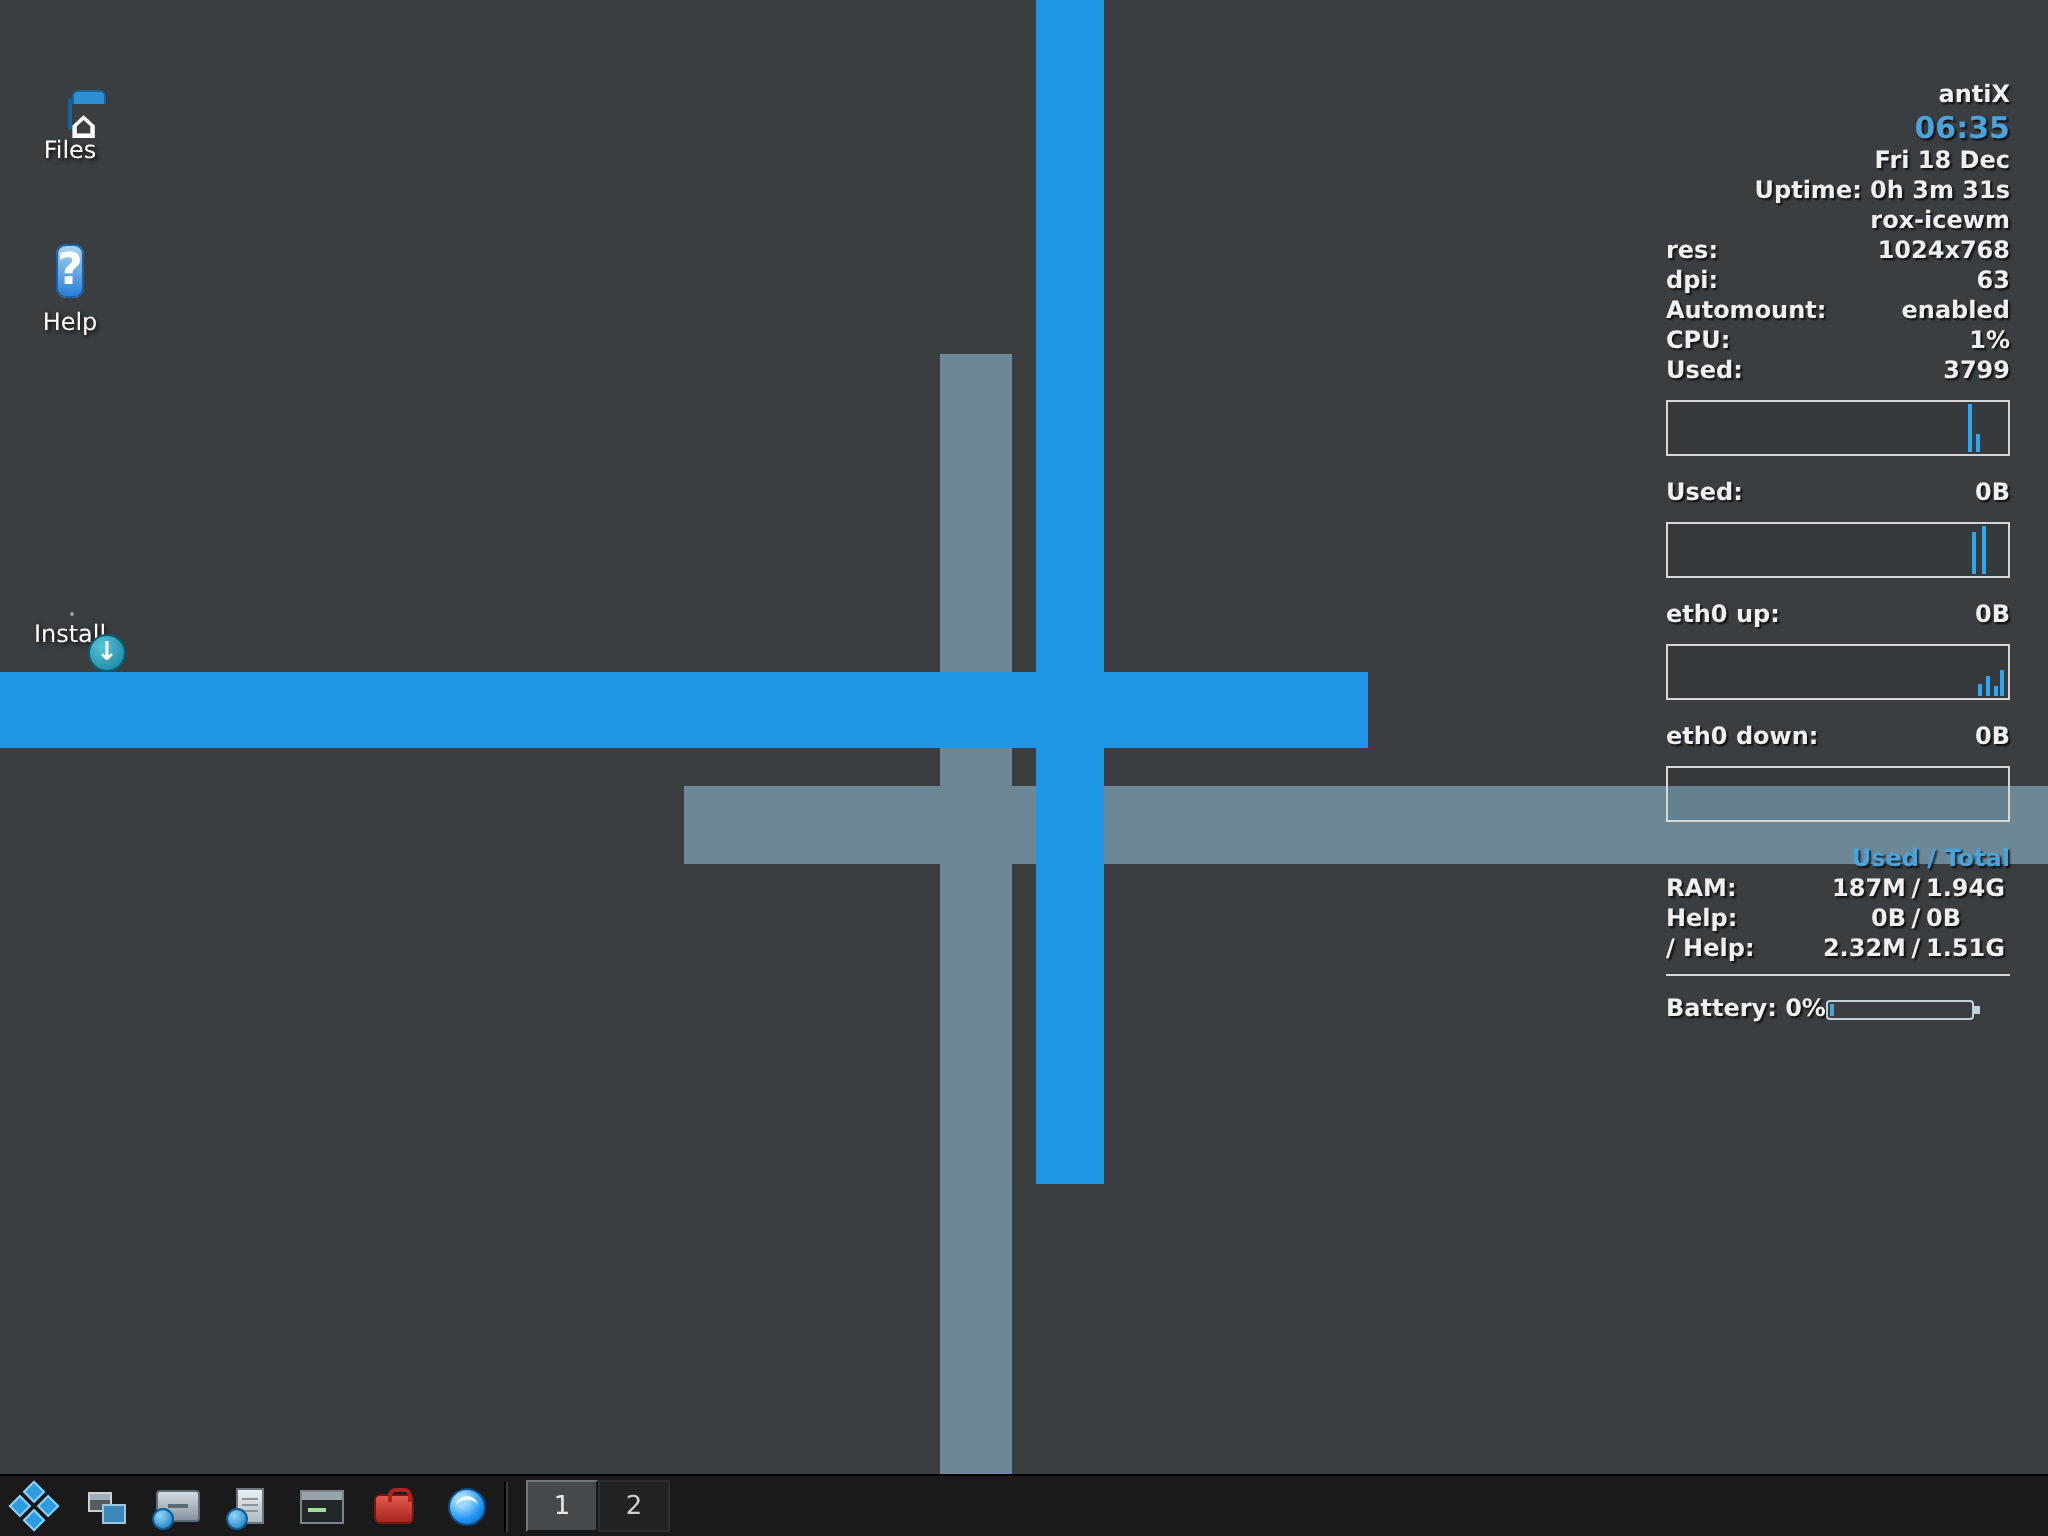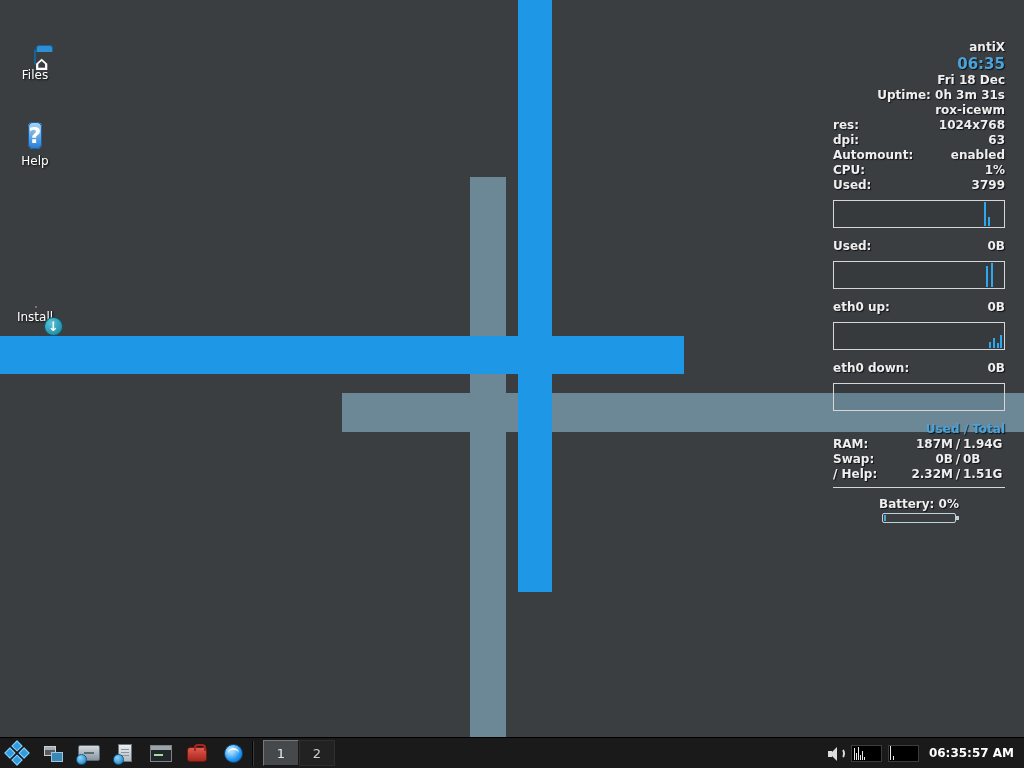--- a/index.html
+++ b/index.html
@@ -75,21 +75,21 @@
     background: rgba(0,0,0,0.06);
   }
   .c-graph i { position: absolute; bottom: 1px; width: 2px; background: #2ba8f0; }
   .c-used-total { text-align: right; color: #4aa3da; margin-top: 8px; }
   .c-mem-row { display: flex; }
   .c-mem-row .m-label { flex: 1; text-align: left; }
   .c-mem-row .m-used  { width: 48px; text-align: right; }
   .c-mem-row .m-sep   { width: 10px; text-align: center; }
   .c-mem-row .m-total { width: 42px; text-align: left; }
   .c-hr { border: none; border-top: 1px solid #d6d6d6; margin: 5px 0 9px; }
-  .c-batt-row { display: flex; justify-content: flex-start; align-items: center; flex-direction: column; }
+  .c-batt-row { display: flex; justify-content: flex-start; align-items: center; }
   .battery-bar {
     position: relative; display: inline-block; width: 74px; height: 10px;
     border: 1px solid #bfd2dc; border-radius: 2px; margin-top: 1px;
   }
   .battery-bar .bat-fill { position: absolute; left: 1px; top: 1px; bottom: 1px; width: 2px; background: #4aa3da; }
   .battery-bar .bat-nub  { position: absolute; right: -4px; top: 2px; width: 3px; height: 4px; background: #bfd2dc; }
 
   
   .taskbar {
     position: absolute; left: 0; bottom: 0; width: 1024px; height: 31px;
@@ -254,21 +254,21 @@
 
   <div class="c-used-total">Used / Total</div>
 
   <div class="c-mem-row">
     <span class="m-label">RAM:</span>
     <span class="m-used">187M</span>
     <span class="m-sep">/</span>
     <span class="m-total">1.94G</span>
   </div>
   <div class="c-mem-row">
-    <span class="m-label">Swap:</span>
+    <span class="m-label">Help:</span>
     <span class="m-used">0B</span>
     <span class="m-sep">/</span>
     <span class="m-total">0B</span>
   </div>
   <div class="c-mem-row">
     <span class="m-label">/ Help:</span>
     <span class="m-used">2.32M</span>
     <span class="m-sep">/</span>
     <span class="m-total">1.51G</span>
   </div>
@@ -321,33 +321,13 @@
     <div class="tb-btn">
       <span class="browser-gfx"></span>
     </div>
   </div>
 
   <div class="tb-sep"></div>
 
   <div class="ws-btn active">1</div>
   <div class="ws-btn inactive">2</div>
 
-  <div class="tb-right">
-    <span class="spk-gfx">
-      <i class="spk-body"></i>
-        <i class="spk-cone"></i>
-        <i class="spk-wave"></i>
-    </span>
-    <span class="mon">
-      <i style="left:2px;height:12px"></i>
-        <i style="left:4px;height:7px"></i>
-        <i style="left:6px;height:13px"></i>
-        <i style="left:8px;height:5px"></i>
-        <i style="left:10px;height:9px"></i>
-        <i style="left:12px;height:3px"></i>
-    </span>
-    <span class="mon">
-      <i style="left:1px;height:14px"></i>
-        <i style="left:4px;height:4px"></i>
-    </span>
-    <span class="tb-clock">06:35:57 AM</span>
-  </div>
 </div>
 
 </body></html>

